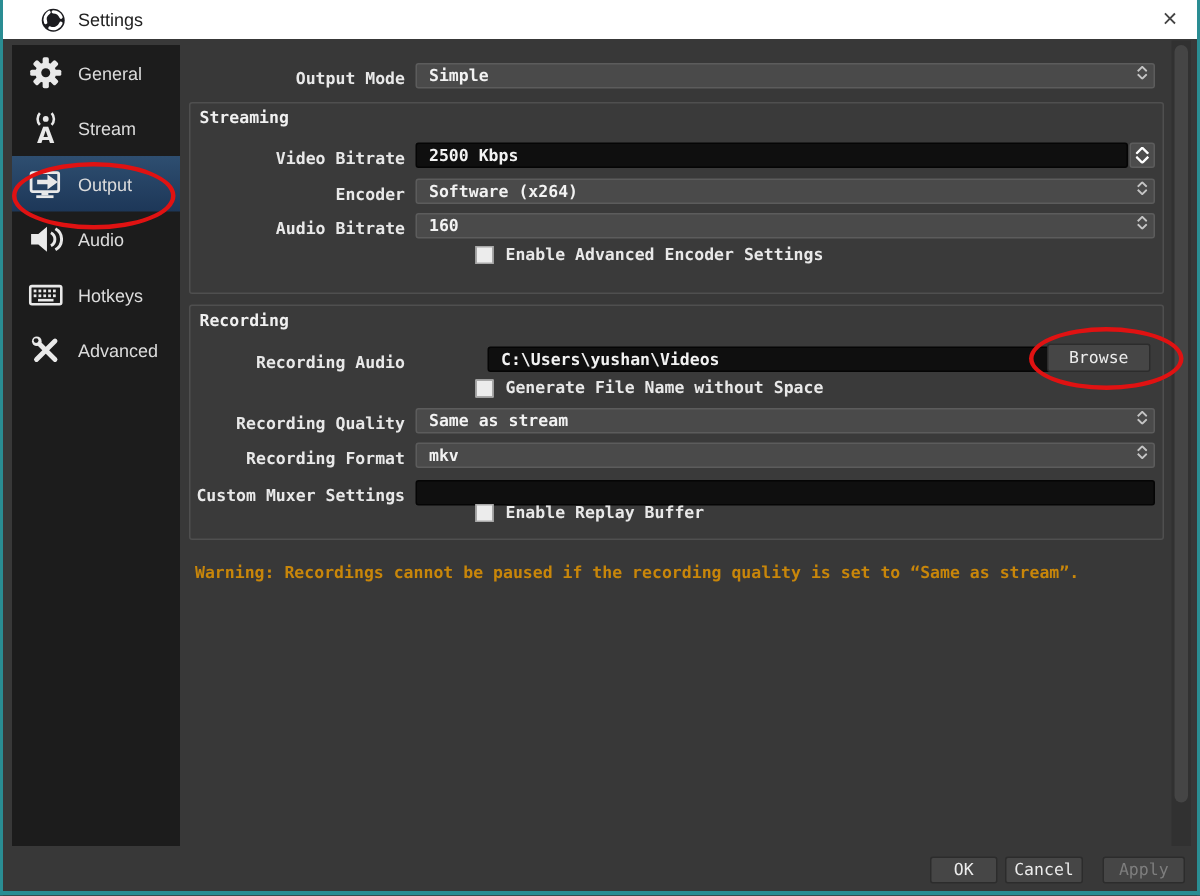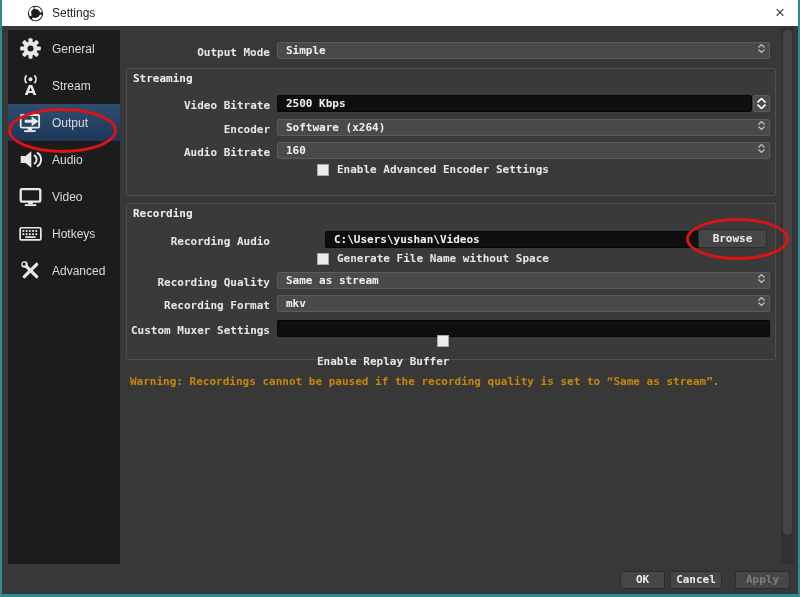--- a/index.html
+++ b/index.html
@@ -56,21 +56,21 @@
                gap:1px; cursor:pointer; }
 
   .checkrow { position:absolute; display:flex; align-items:flex-end; gap:8px; cursor:pointer;padding-left:40px; }
   .cbox { width:12px; height:12px; background:#ececec; border:1px solid #a8a8a8; }
   .cbtext { font-size:11px; font-weight:bold; color:#e8e8e8; }
 
   .warning { position:absolute; left:130px; top:375px; width:645px;
              font-size:11px; font-weight:bold; color:#c8860a; }
 
   .btn { position:absolute; height:18px; background:#464646; border:1px solid #2c2c2c;
-         border-radius:2px; color:#ececec; font-size:11px; font-weight:bold;
+         border-radius:2px; color:#ececec; font-size:11px; font-weight:normal;
          font-family:"DejaVu Sans Mono", monospace; text-align:center;
          line-height:16px; cursor:pointer; }
   .btn.disabled { color:#7e7e7e; }
 
   .scrollbar { position:absolute; left:781px; top:27px; width:13px; height:537px;
                background:#313131; }
   .scroll-thumb { position:absolute; left:2px; top:3px; width:9px; height:505px;
                   background:#454545; border-radius:5px; }
 
   .annot { position:absolute; border:3px solid #e01212; border-radius:50%;
@@ -133,30 +133,20 @@
   </div>
   <div class="side-item">
     <span class="sicon">
       <svg viewBox="0 0 20 20" width="23" height="23">
         <path d="M1.5 7 h4.2 l5 -4.2 v14.4 l-5 -4.2 h-4.2 z" fill="#e9e9e9"></path>
         <path d="M13 6.2 a4.3 4.3 0 0 1 0 7.6" stroke="#e9e9e9" stroke-width="1.7" fill="none"></path>
         <path d="M15.6 3.9 a7 7 0 0 1 0 12.2" stroke="#e9e9e9" stroke-width="1.7" fill="none"></path>
       </svg>
     </span>
     <span class="slabel">Audio</span>
-  </div>
-  <div class="side-item">
-    <span class="sicon">
-      <svg viewBox="0 0 20 20" width="23" height="23">
-        <rect x="1.5" y="3.5" width="17" height="11" rx="1" fill="none" stroke="#e9e9e9" stroke-width="2"></rect>
-        <rect x="8" y="14.5" width="4" height="2.2" fill="#e9e9e9"></rect>
-        <rect x="5" y="16.7" width="10" height="1.6" fill="#e9e9e9"></rect>
-      </svg>
-    </span>
-    <span class="slabel">Video</span>
   </div>
   <div class="side-item">
     <span class="sicon">
       <svg viewBox="0 0 20 20" width="23" height="23">
         <rect x="1" y="5" width="18" height="10.5" rx="1" fill="none" stroke="#e9e9e9" stroke-width="1.5"></rect>
         <g fill="#e9e9e9">
           <rect x="3" y="7" width="1.6" height="1.6"></rect>
             <rect x="5.8" y="7" width="1.6" height="1.6"></rect>
           <rect x="8.6" y="7" width="1.6" height="1.6"></rect>
             <rect x="11.4" y="7" width="1.6" height="1.6"></rect>
@@ -281,21 +271,21 @@
       </svg>
     <svg width="7" height="4" viewBox="0 0 7 4">
         <polyline points="0.5,0.5 3.5,3.5 6.5,0.5" fill="none" stroke="#c4c4c4" stroke-width="1.2"></polyline>
       </svg>
   </span>
 </div>
 
 <div class="flabel" style="top:324px;">Custom Muxer Settings</div>
 <input class="darkfield" style="top: 320px; width: 493px;" value="">
 
-<div class="checkrow" style="left:277px; top:335px;flex-direction:column;">
+<div class="checkrow" style="left:277px; top:335px;">
   <span class="cbox"></span>
   <span class="cbtext">Enable Replay Buffer</span>
 </div>
 
 <div class="warning">Warning: Recordings cannot be paused if the recording quality is set to “Same as stream”.</div>
 
 <div class="scrollbar">
   <div class="scroll-thumb"></div>
 </div>
 

